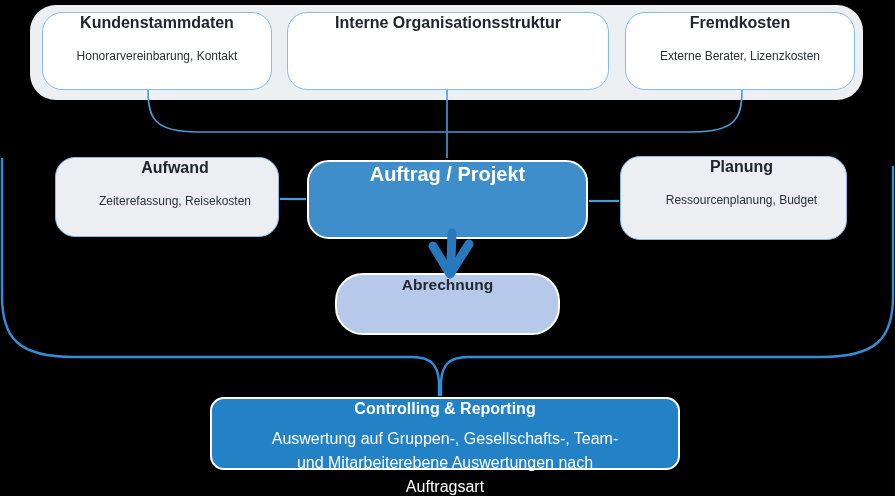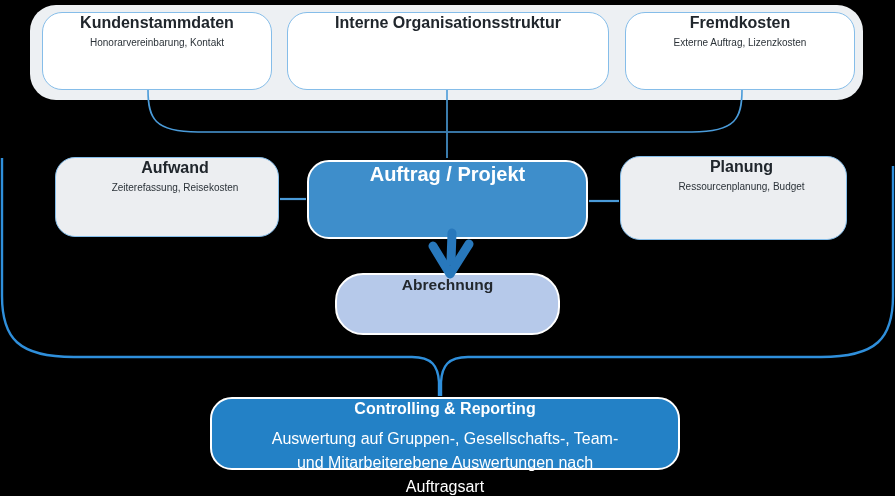--- a/index.html
+++ b/index.html
@@ -9,41 +9,41 @@
   }
   .panel{
     position:absolute;left:30px;top:5px;width:833px;height:95px;
     background:#edf0f3;border-radius:26px;
   }
   .node{
     position:absolute;box-sizing:border-box;display:flex;flex-direction:column;
     align-items:center;justify-content:flex-start;text-align:center;
   }
   .node .title{font-weight:bold;font-size:16px;color:#20262c;line-height:1.25;}
-  .node .subtitle{font-size:10px;color:#2b3238;margin-top:4px;line-height:1.2;}
+  .node .subtitle{font-size:12px;color:#2b3238;margin-top:16px;line-height:1.2;}
   .white-box{background:#ffffff;border:1px solid #85bde9;border-radius:20px;}
   .gray-box{background:#eceef1;border:1px solid #85bde9;border-radius:20px;padding-left:16px;}
   .kunden{left:42px;top:12px;width:230px;height:78px;}
   .interne{left:287px;top:12px;width:322px;height:78px;gap:13px;}
   .fremd{left:625px;top:12px;width:230px;height:78px;}
   .aufwand{left:55px;top:157px;width:224px;height:80px;}
   .planung{left:620px;top:156px;width:227px;height:84px;}
   .auftrag{
     left:307px;top:160px;width:281px;height:79px;
     background:#3e8ecb;border:2px solid #ffffff;border-radius:22px;
   }
   .auftrag .title{color:#ffffff;font-size:20px;}
   .abrechnung{
     left:335px;top:273px;width:225px;height:62px;
     background:#b6c9ea;border:2px solid #ffffff;border-radius:28px;
   }
   .abrechnung .title{font-size:15.5px;color:#23282e;}
   .controlling{
     left:210px;top:397px;width:470px;height:73px;
-    background:#2381c6;border:2px solid #ffffff;border-radius:22px;
+    background:#2381c6;border:2px solid #ffffff;border-radius:14px;
   }
   .controlling .title{color:#ffffff;font-size:16px;}
   .controlling .subtitle{color:#ffffff;font-size:16px;max-width:372px;margin-top:8px;line-height:1.5;}
   svg.lines{position:absolute;left:0;top:0;z-index:3;pointer-events:none;}
   .thin{stroke:#4a9bd9;stroke-width:1.6;fill:none;}
   .mid{stroke:#4a9bd9;stroke-width:2.2;fill:none;}
   .thick{stroke:#2f8fdb;stroke-width:2.4;fill:none;}
   .arrow{stroke:#2878bc;stroke-width:9;fill:none;stroke-linejoin:round;stroke-linecap:round;}
 </style>
 </head>
@@ -57,21 +57,21 @@
     <div class="title">Kundenstammdaten</div>
     <div class="subtitle">Honorarvereinbarung, Kontakt</div>
   </div>
 
   <div class="node white-box interne">
     <div class="title">Interne Organisationsstruktur</div>
   </div>
 
   <div class="node white-box fremd">
     <div class="title">Fremdkosten</div>
-    <div class="subtitle">Externe Auftrag, Lizenzkosten</div>
+    <div class="subtitle">Externe Berater, Lizenzkosten</div>
   </div>
 
   <div class="node gray-box aufwand">
     <div class="title">Aufwand</div>
     <div class="subtitle">Zeiterefassung, Reisekosten</div>
   </div>
 
   <div class="node auftrag">
     <div class="title">Auftrag / Projekt</div>
   </div>

